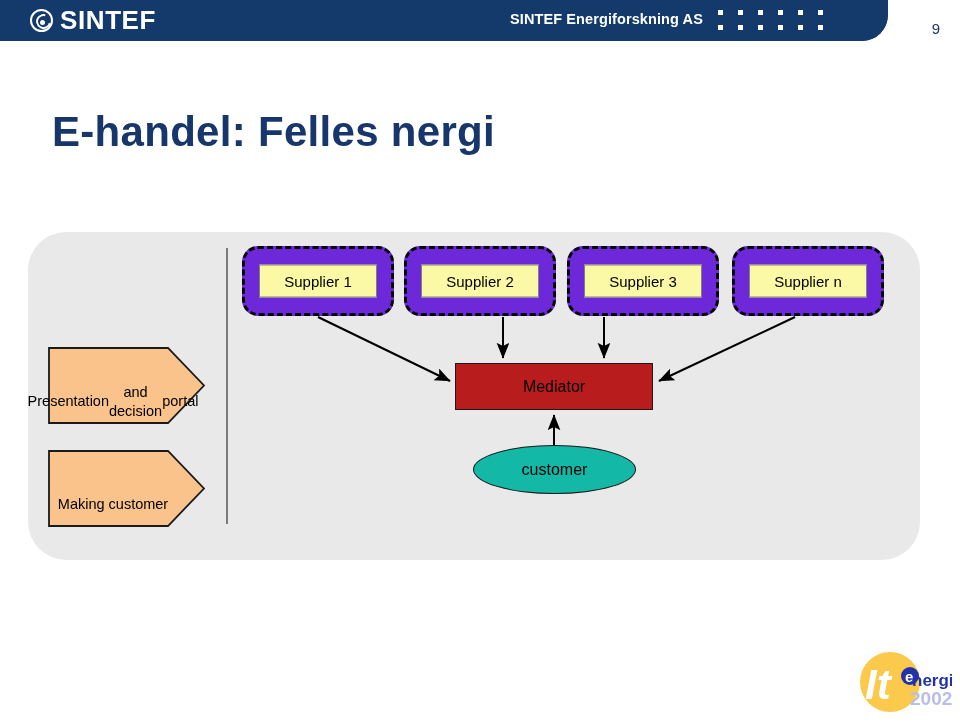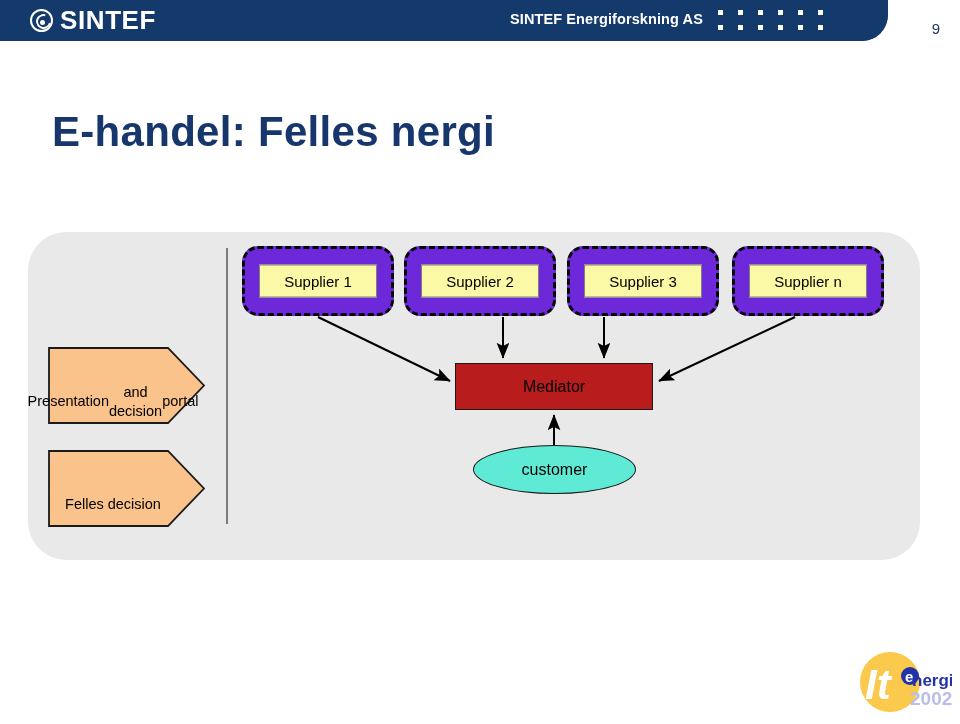--- a/index.html
+++ b/index.html
@@ -230,21 +230,21 @@
     font-size: 16px;
   }
 
   
   #customer-ellipse {
     position: absolute;
     left: 473px;
     top: 445px;
     width: 163px;
     height: 49px;
-    background: #5eead4;
+    background: #14b8a6;
     border: 1.7px solid #1a1a1a;
     border-radius: 50%;
     box-sizing: border-box;
     display: flex;
     align-items: center;
     justify-content: center;
     color: #000000;
     font-size: 16px;
   }
 
@@ -338,21 +338,21 @@
     <span>and decision</span>
     <span>portal</span>
   </div>
 </div>
 
 <div class="process-pentagon" id="process-decision">
   <svg width="157" height="77" viewBox="0 0 157 77">
     <path d="M1,1 L120,1 L156,38.5 L120,76 L1,76 Z" fill="#FAC38C" stroke="#1a1a1a" stroke-width="1.8"></path>
   </svg>
   <div class="plabel">
-    <span>Felles decision</span>
+    <span>Making customer</span>
   </div>
 </div>
 
 <div id="mediator-box">Mediator</div>
 <div id="customer-ellipse">customer</div>
 
 <svg id="it-energi-logo" viewBox="0 0 104 68">
   <circle cx="42" cy="34" r="30" fill="#FBC94B"></circle>
   <text x="17" y="51" font-family="Liberation Sans, sans-serif" font-size="42" font-weight="bold" font-style="italic" fill="#FFFFFF">It</text>
   <circle cx="62" cy="28" r="9" fill="#2233AA"></circle>

